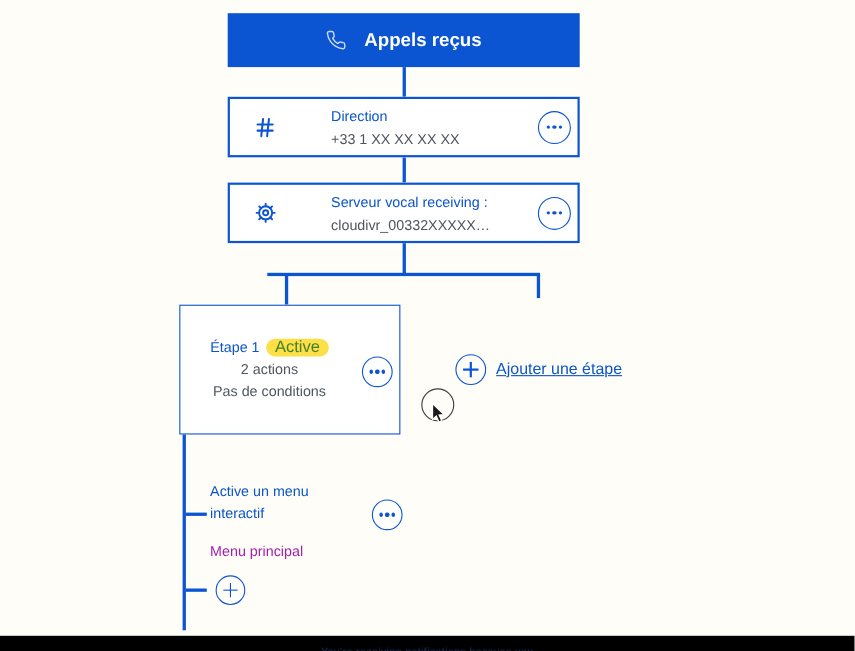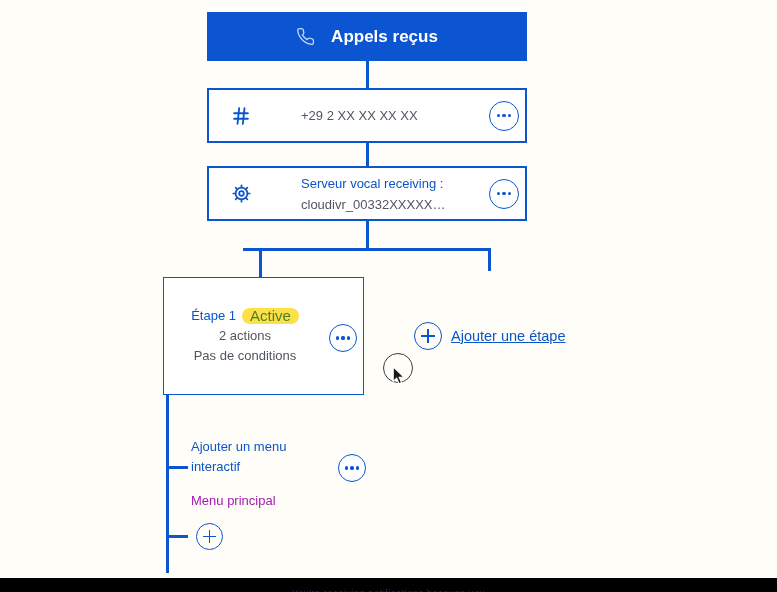--- a/index.html
+++ b/index.html
@@ -103,21 +103,22 @@
   <div class="card" style="top:88px;">
     <span class="card-icon">
       <svg width="22" height="22" viewBox="0 0 24 24" fill="none" stroke="#0b55d2" stroke-width="2" stroke-linecap="round">
         <line x1="4.5" y1="9" x2="19.5" y2="9"></line>
           <line x1="4.5" y1="15" x2="19.5" y2="15"></line>
         <line x1="10" y1="3.5" x2="8.2" y2="20.5"></line>
           <line x1="15.8" y1="3.5" x2="14" y2="20.5"></line>
       </svg>
     </span>
     <span class="card-text">
-      <span class="t-gray">+29 2 XX XX XX XX</span>
+      <span class="t-blue">Direction</span>
+      <span class="t-gray">+33 1 XX XX XX XX</span>
     </span>
     <span class="ellipsis-btn">
       <span class="dot"></span>
         <span class="dot"></span>
         <span class="dot"></span>
     </span>
   </div>
 
   <div class="card" style="top:166px;">
     <span class="card-icon">
@@ -160,21 +161,21 @@
         <span class="dot"></span>
     </span>
   </div>
 
   <div class="add-step">
     <span class="plus-circle"></span>
     <span>Ajouter une étape</span>
   </div>
 
   <div class="menu-action">
-    <div class="title">Ajouter un menu interactif</div>
+    <div class="title">Active un menu interactif</div>
     <div class="subtitle">Menu principal</div>
   </div>
   <span class="ellipsis-btn menu-ellipsis">
     <span class="dot"></span>
       <span class="dot"></span>
       <span class="dot"></span>
   </span>
 
   <span class="plus-circle plus-bottom"></span>
 

